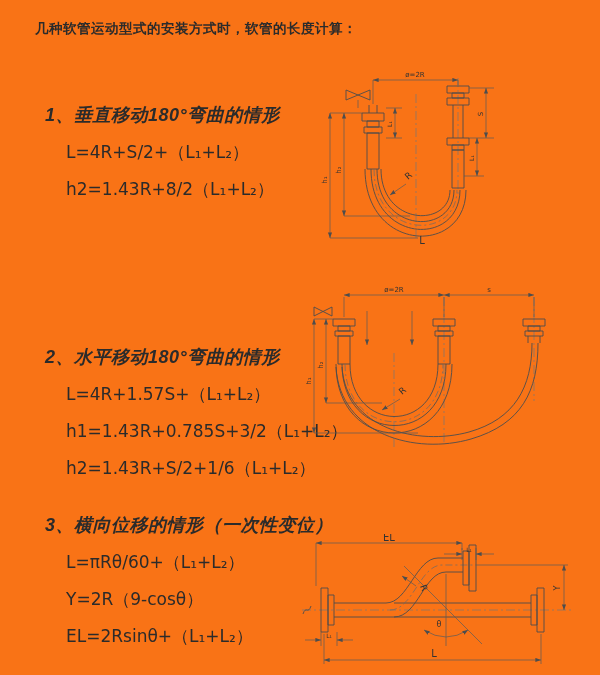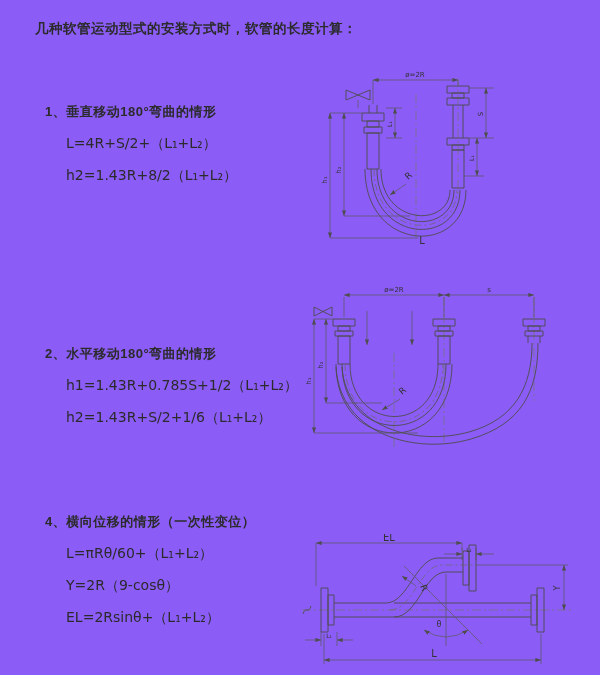--- a/index.html
+++ b/index.html
@@ -1,22 +1,22 @@
 <!DOCTYPE html>
 <html><head>
 <meta charset="utf-8">
 <style>
   html,body{margin:0;padding:0;background:#ffffff;}
-  .page{position:relative;width:600px;height:675px;background:#8b5cf6;overflow:hidden;
+  .page{position:relative;width:600px;height:675px;background:#f97316;overflow:hidden;
         font-family:"Liberation Sans","DejaVu Sans",sans-serif;color:#2b2b2b;}
   .title{position:absolute;left:35px;top:20px;font-size:13.5px;font-weight:bold;letter-spacing:0.5px;}
   .section{position:absolute;left:45px;}
   .sec1{top:103px;} .sec2{top:297px;margin-top:48px;} .sec3{top:513px;}
-  .sec-heading{font-size:13px;font-weight:bold;letter-spacing:0.5px;}
-  .formula{font-size:14px;margin-top:14px;margin-left:21px;font-family:"DejaVu Sans","Liberation Sans",sans-serif;}
+  .sec-heading{font-size:18px;font-weight:bold;letter-spacing:0.5px;font-style:italic;}
+  .formula{font-size:17px;margin-top:14px;margin-left:21px;font-family:"DejaVu Sans","Liberation Sans",sans-serif;}
   .diagram{position:absolute;}
   .d1{left:318px;top:68px;} .d2{left:306px;top:283px;} .d3{left:296px;top:534px;}
   svg{display:block;}
   svg line, svg path, svg rect, svg polyline{vector-effect:non-scaling-stroke;}
   .ink{stroke:#4d4d4d;fill:none;stroke-width:0.9;}
   .thin{stroke:#5a5a5a;fill:none;stroke-width:0.7;}
   .cl{stroke:#777;fill:none;stroke-width:0.7;stroke-dasharray:9 3 2 3;}
   .dash{stroke:#6a6a6a;fill:none;stroke-width:0.7;stroke-dasharray:7 3 2 3;}
   .dimtxt{font-family:"DejaVu Sans","Liberation Sans",sans-serif;fill:#333;stroke:none;}
 </style>
@@ -28,26 +28,27 @@
   <div class="title">几种软管运动型式的安装方式时，软管的长度计算：</div>
 
   <div class="section sec1">
     <div class="sec-heading">1、垂直移动180°弯曲的情形</div>
     <div class="formula">L=4R+S/2+（L₁+L₂）</div>
     <div class="formula">h2=1.43R+8/2（L₁+L₂）</div>
   </div>
 
   <div class="section sec2">
     <div class="sec-heading">2、水平移动180°弯曲的情形</div>
-    <div class="formula">h1=1.43R+0.785S+1/2（L₁+L₂）</div>
+    <div class="formula">L=4R+1.57S+（L₁+L₂）</div>
+    <div class="formula">h1=1.43R+0.785S+3/2（L₁+L₂）</div>
     <div class="formula">h2=1.43R+S/2+1/6（L₁+L₂）</div>
   </div>
 
   <div class="section sec3">
-    <div class="sec-heading">4、横向位移的情形（一次性变位）</div>
+    <div class="sec-heading">3、横向位移的情形（一次性变位）</div>
     <div class="formula">L=πRθ/60+（L₁+L₂）</div>
     <div class="formula">Y=2R（9-cosθ）</div>
     <div class="formula">EL=2Rsinθ+（L₁+L₂）</div>
   </div>
 
   <div class="diagram d1">
     <svg width="244" height="186" viewBox="0 0 244 186">
       <defs>
         <marker id="ah1" markerWidth="9" markerHeight="7" refX="8" refY="3" orient="auto-start-reverse">
           <path d="M0,0 L8,3 L0,6 Z" fill="#4d4d4d"></path>

